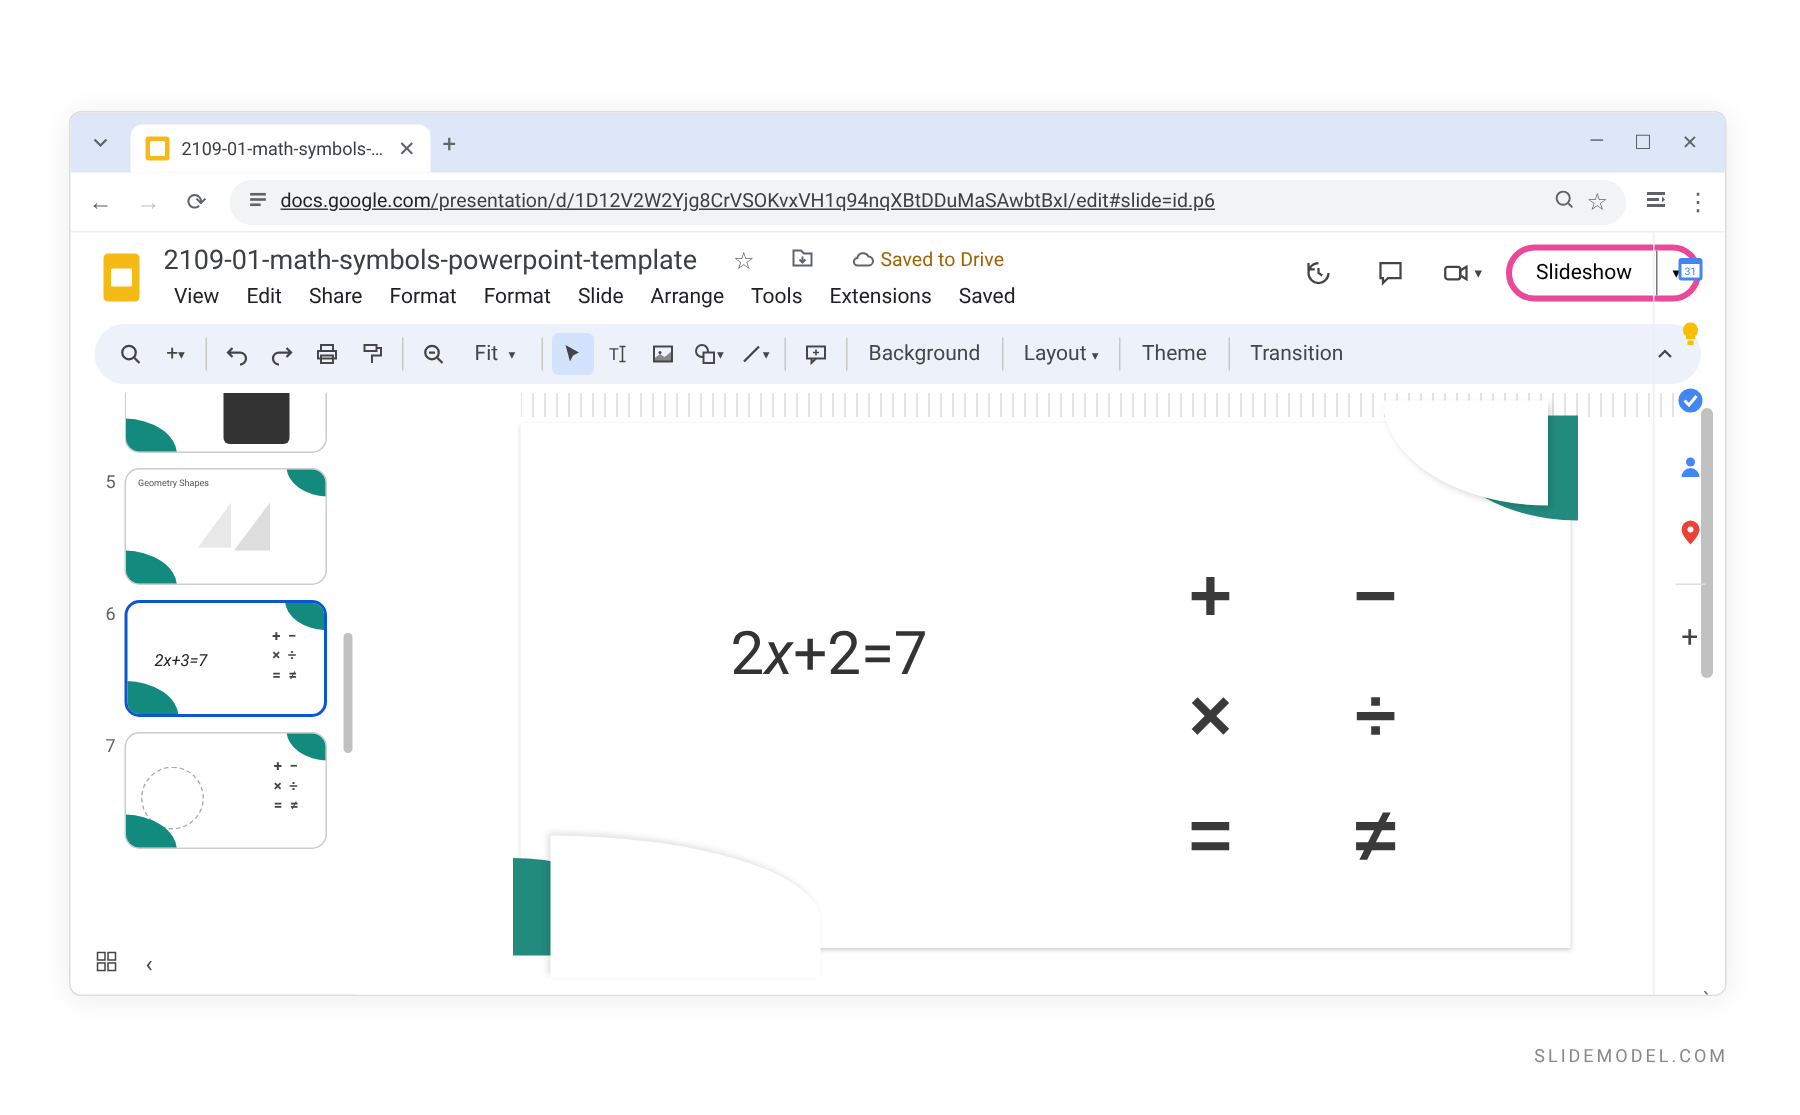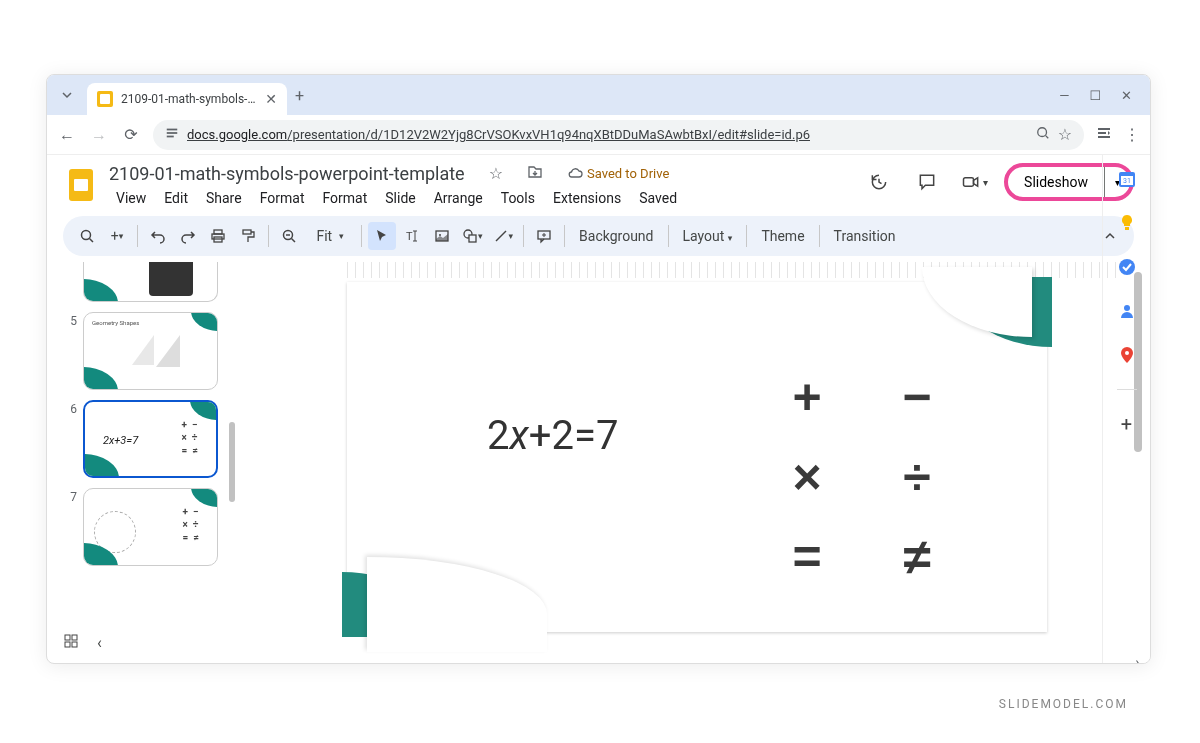--- a/index.html
+++ b/index.html
@@ -91,21 +91,21 @@
 .math-sym { font-size: 50px; color: #3a3a3a; font-weight: bold; text-align: center; line-height: 1; font-family: Arial, sans-serif; }
 
 .canvas-scroll-right { position: absolute; right: 8px; top: 10px; bottom: 20px; width: 8px; }
 .canvas-scroll-right .handle { position: absolute; top: 0; width: 100%; height: 180px; background: #c1c1c1; border-radius: 4px; }
 .canvas-nav-right { position: absolute; right: 10px; bottom: 6px; color: #5f6368; cursor: pointer; }
 
 
 .side-panel { position: absolute; right: 0; top: 80px; bottom: 0; width: 48px; border-left: 1px solid #eee; display: flex; flex-direction: column; align-items: center; padding-top: 14px; gap: 24px; }
 .side-icon { width: 20px; height: 20px; cursor: pointer; display: flex; align-items: center; justify-content: center; }
 
-.watermark { position: absolute; bottom: 32px; right: 72px; font-size: 12px; letter-spacing: 2px; color: #888; }
+.watermark { position: absolute; bottom: 32px; right: 48px; font-size: 12px; letter-spacing: 2px; color: #888; }
 </style>
 </head>
 <body>
 
 <div class="window-frame">
 
   <div class="tab-strip">
     <div class="tab-dropdown">
       <svg width="12" height="12" viewBox="0 0 12 12">
           <path d="M2 4l4 4 4-4" stroke="#5f6368" stroke-width="1.5" fill="none"></path>

